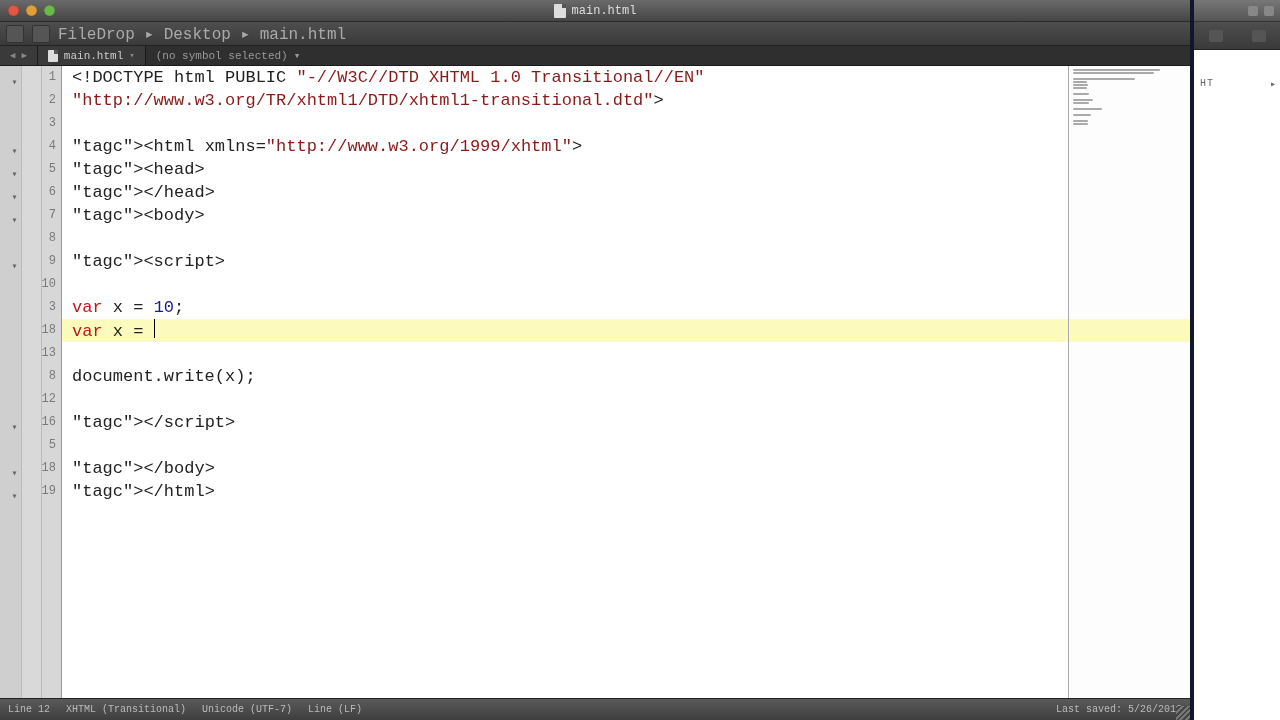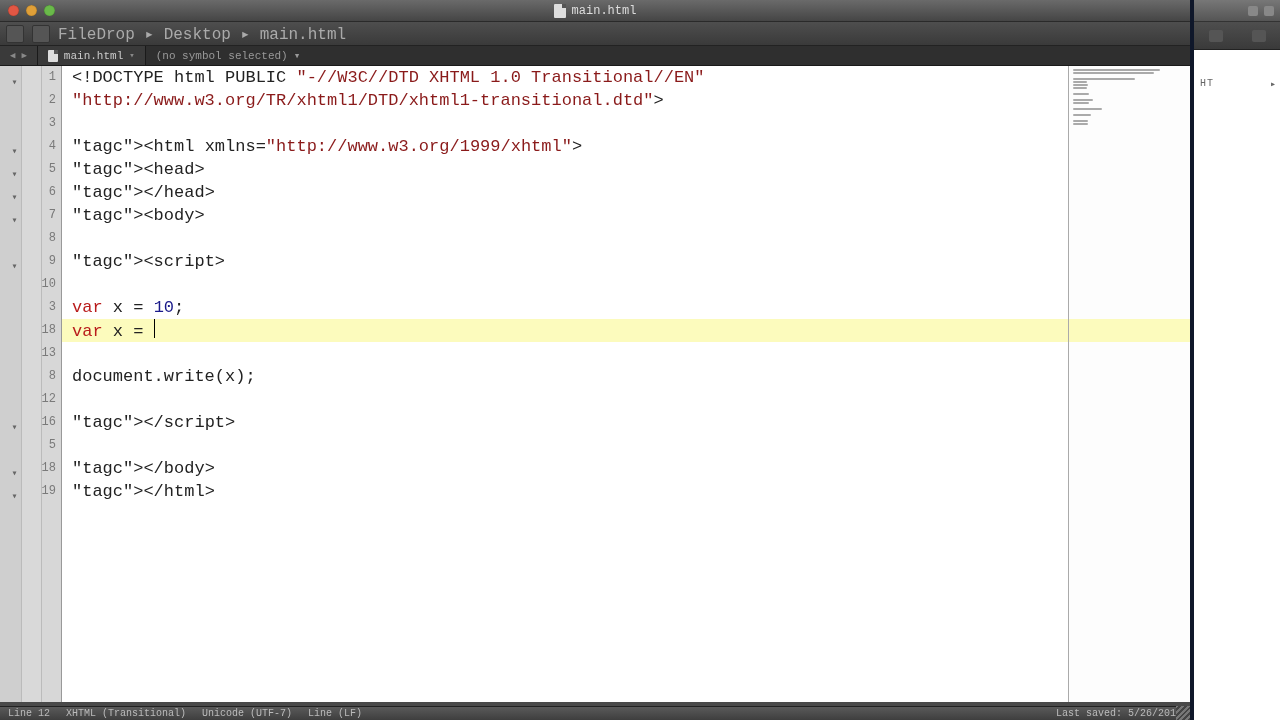--- a/index.html
+++ b/index.html
@@ -103,21 +103,21 @@
     background: #f9a8d4; border-left:4px solid #0f172a;
   }
   .rp-top { height:22px; background:linear-gradient(#777,#555); border-bottom:1px solid #333; display:flex; justify-content:flex-end; gap:6px; align-items:center; padding-right:6px; }
   .rp-dot { width:10px; height:10px; background:#888; border-radius:2px; }
   .rp-tool { height:28px; background:linear-gradient(#4e4e4e,#3a3a3a); border-bottom:1px solid #222; display:flex; align-items:center; justify-content:space-around; }
   .rp-body { position:absolute; top:50px; bottom:0; left:0; right:0; background:#fff; }
   .rp-label { position:absolute; top:78px; left:6px; font-size:10px; color:#666; letter-spacing:1px; }
   .rp-tri { position:absolute; top:78px; right:4px; font-size:10px; color:#666; }
 
   .statusbar {
-    position:absolute; left:0; right:90px; bottom:0; height:14px;
+    position:absolute; left:0; right:90px; bottom:0; height:22px;
     background: linear-gradient(#5a5a5a,#3e3e3e);
     color:#bbb; font-size:10px;
     display:flex; align-items:center; padding:0 8px; gap:16px;
     border-top:1px solid #222;
   }
   .statusbar .spacer { flex:1; }
   .resize { position:absolute; right:0; bottom:0; width:14px; height:14px;
     background: repeating-linear-gradient(135deg,#777 0 2px,#444 2px 4px); }
   .str  { color:#8a1a1a; }
   .kw   { color:#b91c1c; }

